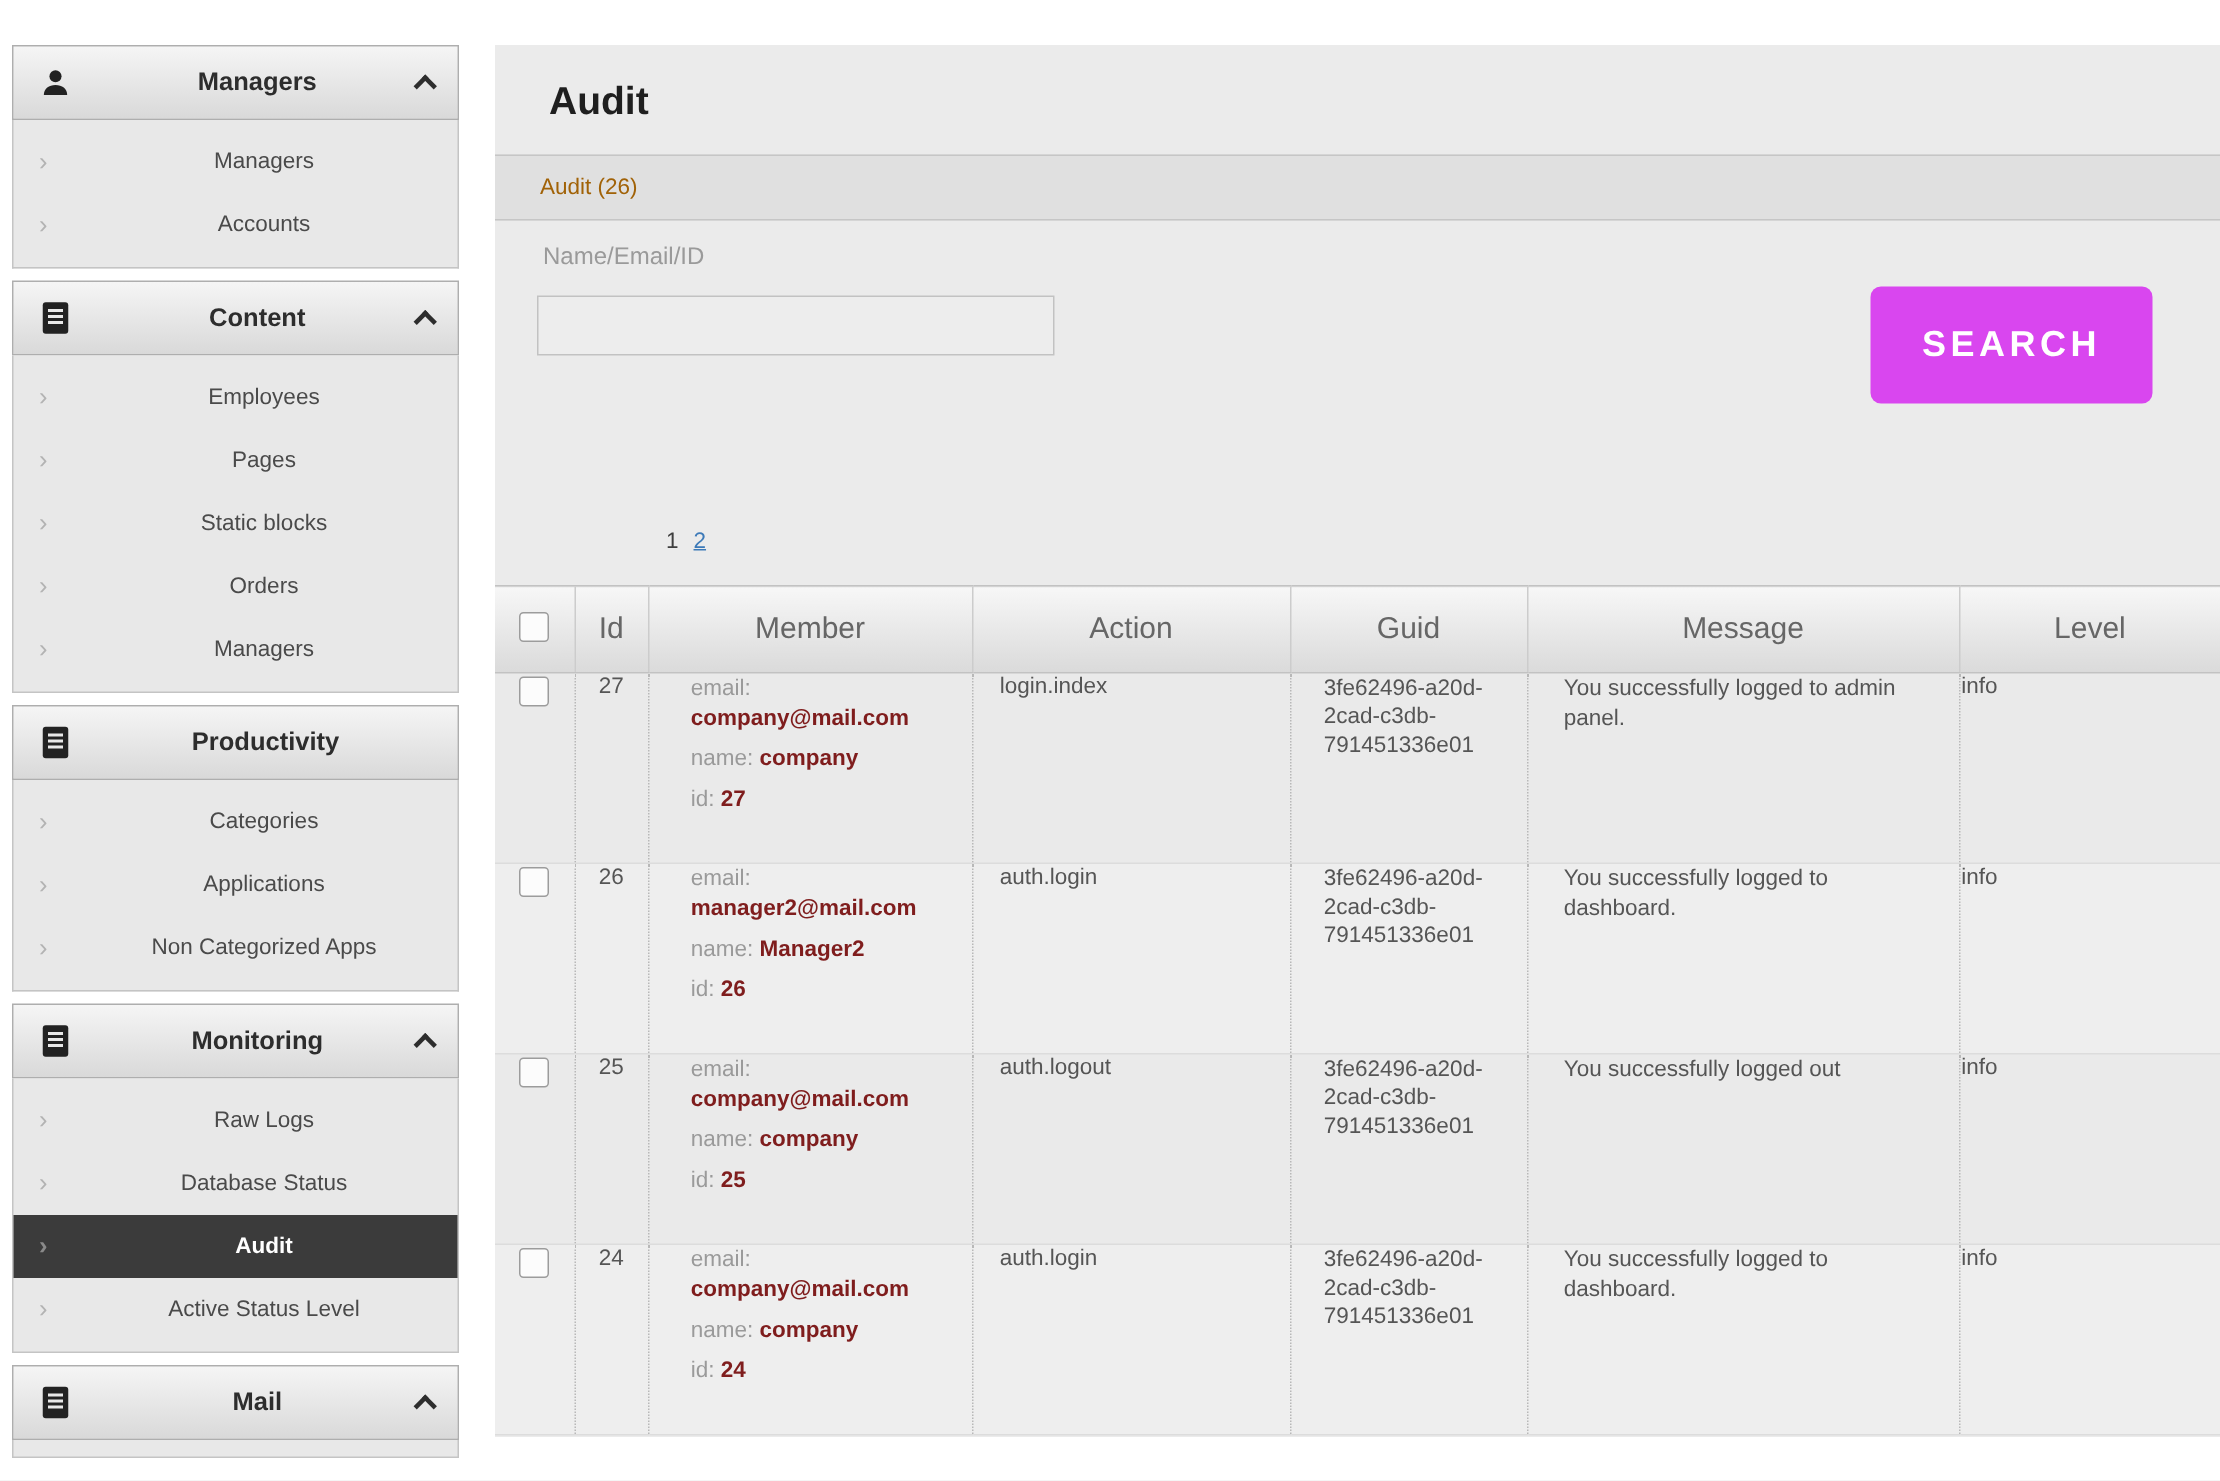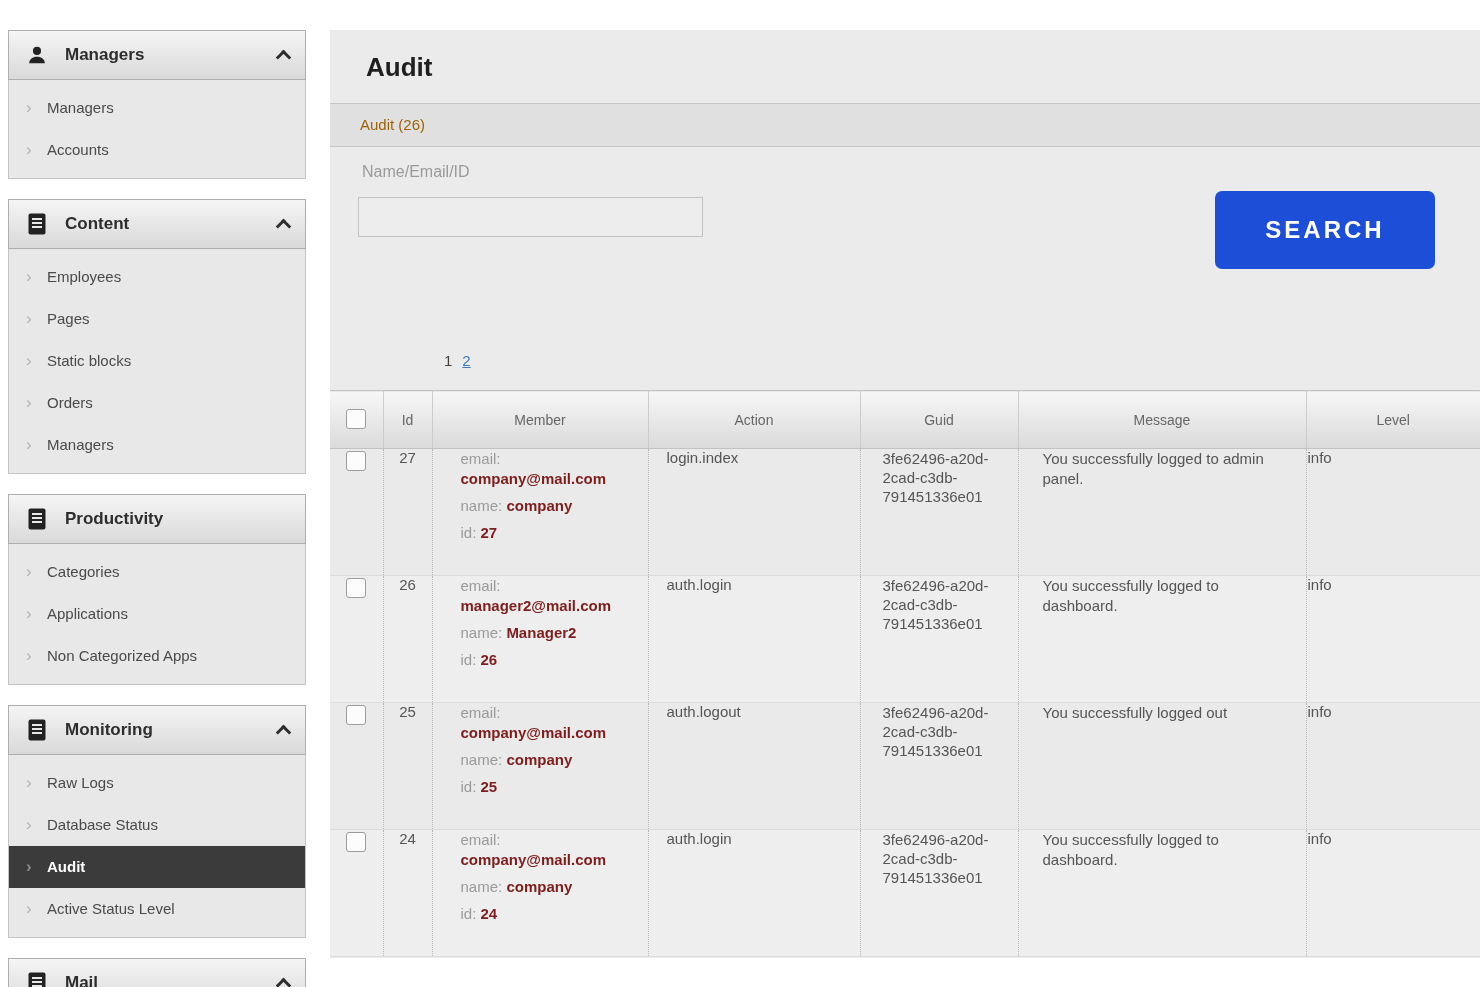--- a/index.html
+++ b/index.html
@@ -6,21 +6,21 @@
   html,body { margin:0; padding:0; }
   body {
     width:1480px; height:987px; position:relative;
     background:#ffffff;
     font-family:"Liberation Sans", sans-serif;
     overflow:hidden;
   }
 
   
   .sidebar { position:absolute; left:8px; top:30px; width:298px; }
-  .sec { margin-bottom:20px; }
+  .sec { margin-bottom:8px;text-align:center; }
   .sec-header {
     height:50px; display:flex; align-items:center;
     background:linear-gradient(#f5f5f5,#d9d9d9);
     border:1px solid #aeaeae; padding:0 16px; cursor:pointer;
   }
   .sec-icon { width:24px; display:flex; justify-content:center; }
   .sec-title { flex:1; margin-left:16px; font-size:17px; font-weight:bold; color:#2d2d2d; }
   .chev-up {
     width:11px; height:11px; margin-top:5px;
     border-left:3px solid #2d2d2d; border-top:3px solid #2d2d2d;
@@ -50,40 +50,40 @@
   .tabbar .tab-label { margin-left:30px; font-size:15px; color:#a16207; }
 
   .search-area { position:relative; height:205px; }
   .search-label { position:absolute; left:32px; top:16px; font-size:16px; color:#9a9a9a; }
   .search-input {
     position:absolute; left:28px; top:50px; width:345px; height:40px;
     border:1px solid #c2c2c2; background:#ededed; font-size:15px; padding:0 8px;
     font-family:"Liberation Sans", sans-serif;
   }
   .search-button {
-    position:absolute; right:45px; top:44px; width:220px; height:78px;
-    background:#1d4ed8; color:#ffffff; border:none; border-radius:7px;
+    position:absolute; right:45px; top:44px; width:188px; height:78px;
+    background:#d946ef; color:#ffffff; border:none; border-radius:7px;
     font-size:24px; font-weight:bold; letter-spacing:3px; cursor:pointer;
     font-family:"Liberation Sans", sans-serif;
     text-align:center;
   }
 
   .pagination { padding-left:114px; font-size:15px; height:24px; }
   .pg-current { color:#3f3f3f; }
   .pg-link { color:#3d7ab8; text-decoration:underline; margin-left:10px; cursor:pointer; }
 
   table.audit { width:100%; border-collapse:collapse; table-layout:fixed; margin-top:14px; }
   col.c-check { width:53px; }  col.c-id { width:49px; }
   col.c-member { width:216px; } col.c-action { width:212px; }
   col.c-guid { width:158px; }  col.c-message { width:288px; }
 
   .audit th {
     height:58px; background:linear-gradient(#f7f7f7,#dadada);
     border-top:1px solid #c2c2c2; border-bottom:1px solid #c2c2c2;
-    font-size:14px; font-weight:normal; color:#666666; 
+    font-size:20px; font-weight:normal; color:#666666; 
   }
   .audit th + th { border-left:1px solid #cccccc; }
   .audit td {
     height:127px; vertical-align:top; padding-top:0;
     border-bottom:1px solid #dcdcdc; font-size:15px; color:#555555;
     background:#eaeaea;
   }
   .audit tr.alt td { background:#eeeeee; }
   .audit td + td { border-left:1px dotted #b8b8b8; }
 

